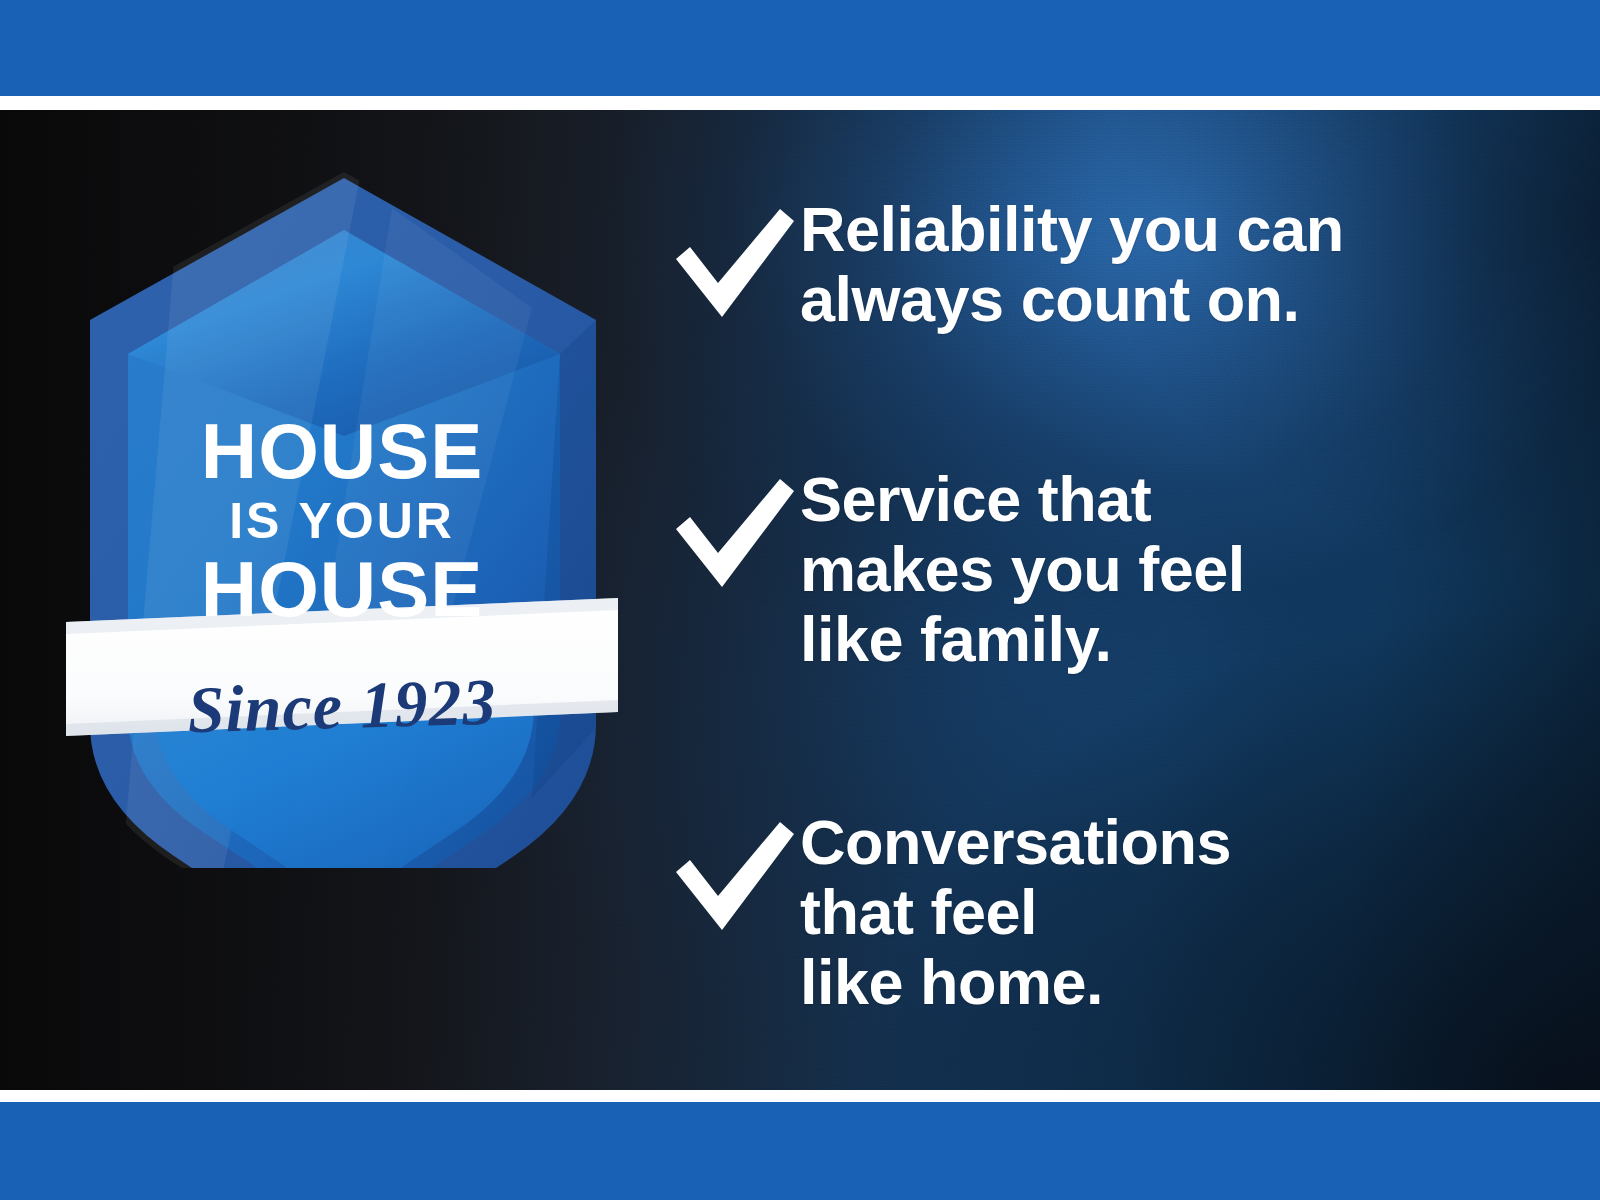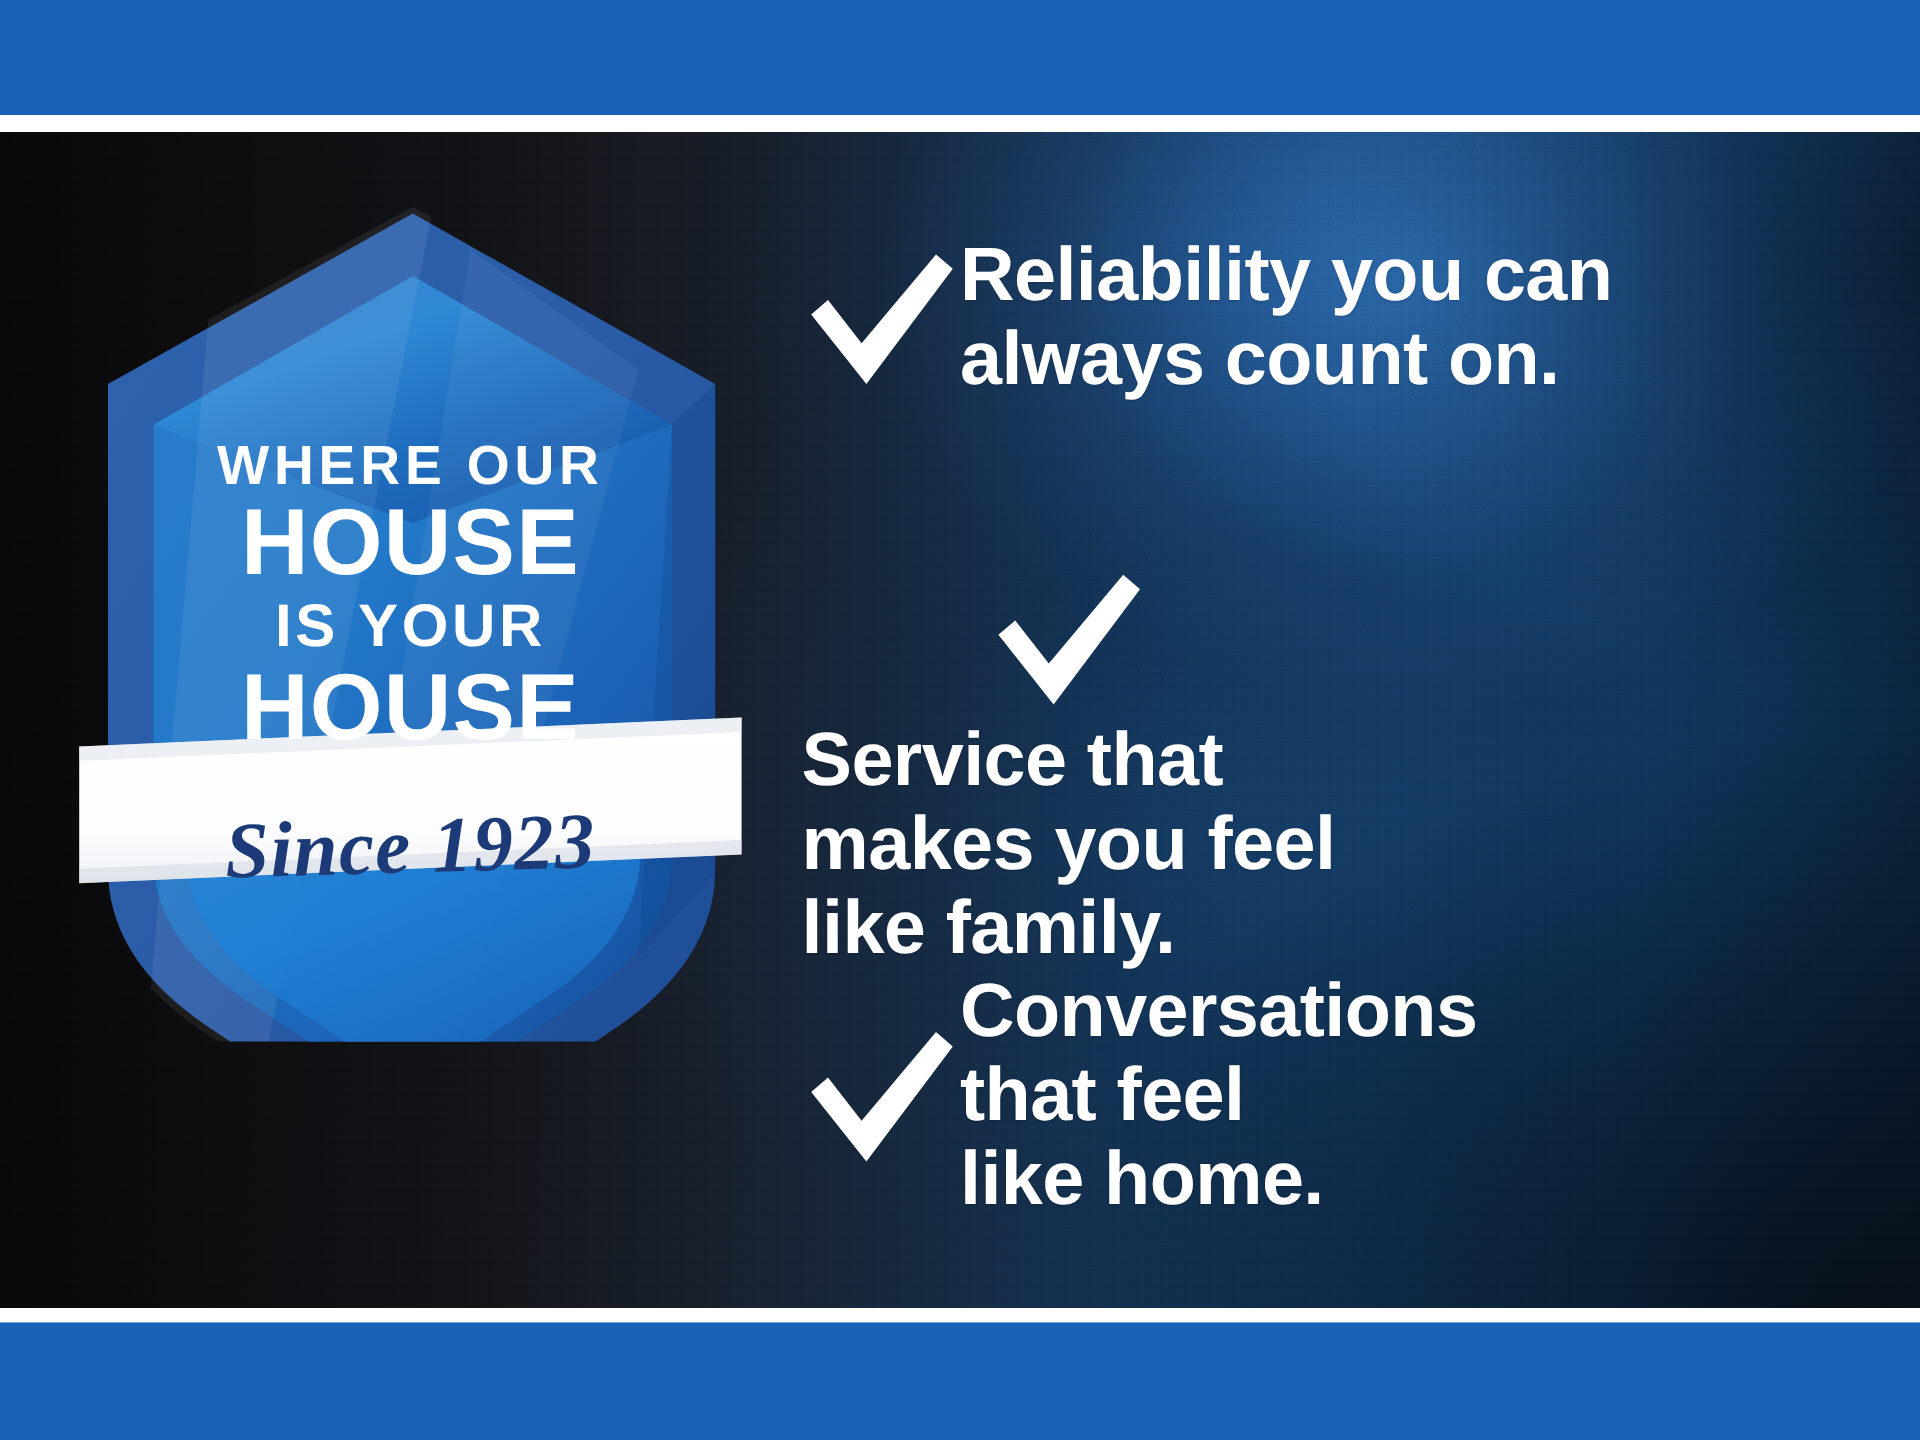--- a/index.html
+++ b/index.html
@@ -162,24 +162,24 @@
   
   .bullets {
     position: absolute;
     left: 668px; top: 195px;
     width: 880px;
   }
   .bullet {
     position: absolute;
     left: 0;
     display: flex;
-    align-items: center;
+    align-items: flex-start;
   }
   .bullet-1 { top: 0px; }
-  .bullet-2 { top: 270px; flex-direction: column; }
+  .bullet-2 { top: 270px; }
   .bullet-3 { top: 585px; margin-top: 28px; }
 
   .check {
     width: 132px;
     flex: 0 0 132px;
     padding-top: 6px;
   }
   .check svg { display: block; }
 
   .bullet-text {
@@ -284,21 +284,20 @@
 
       <path d="M 4 454
                L 556 430
                L 556 544
                L 4 568 Z" fill="url(#gRibbon)"></path>
       <path d="M 4 454 L 556 430 L 556 442 L 4 466 Z" fill="#d9dfe8" opacity="0.5"></path>
       <path d="M 4 556 L 556 532 L 556 544 L 4 568 Z" fill="#cbd3de" opacity="0.45"></path>
     </svg>
 
     <div class="shield-wordmark">
-      <div class="wm-line wm-where">WHERE OUR</div>
       <div class="wm-line wm-house1">HOUSE</div>
       <div class="wm-line wm-isyour">IS YOUR</div>
       <div class="wm-line wm-house2">HOUSE</div>
       <div class="ribbon-text">Since 1923</div>
     </div>
   </div>
 
   <div class="bullets">
 
     <div class="bullet bullet-1">

